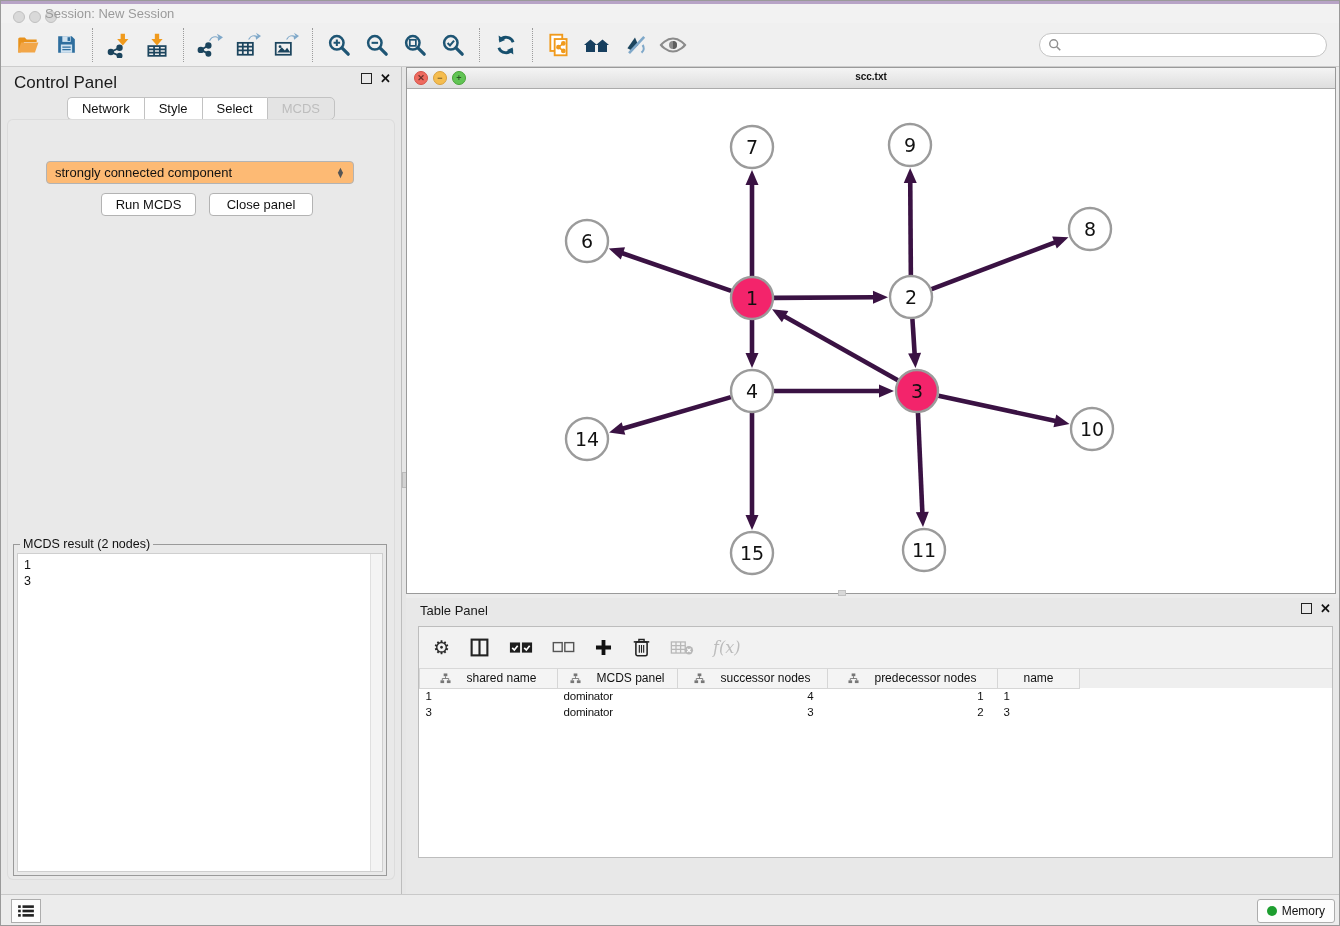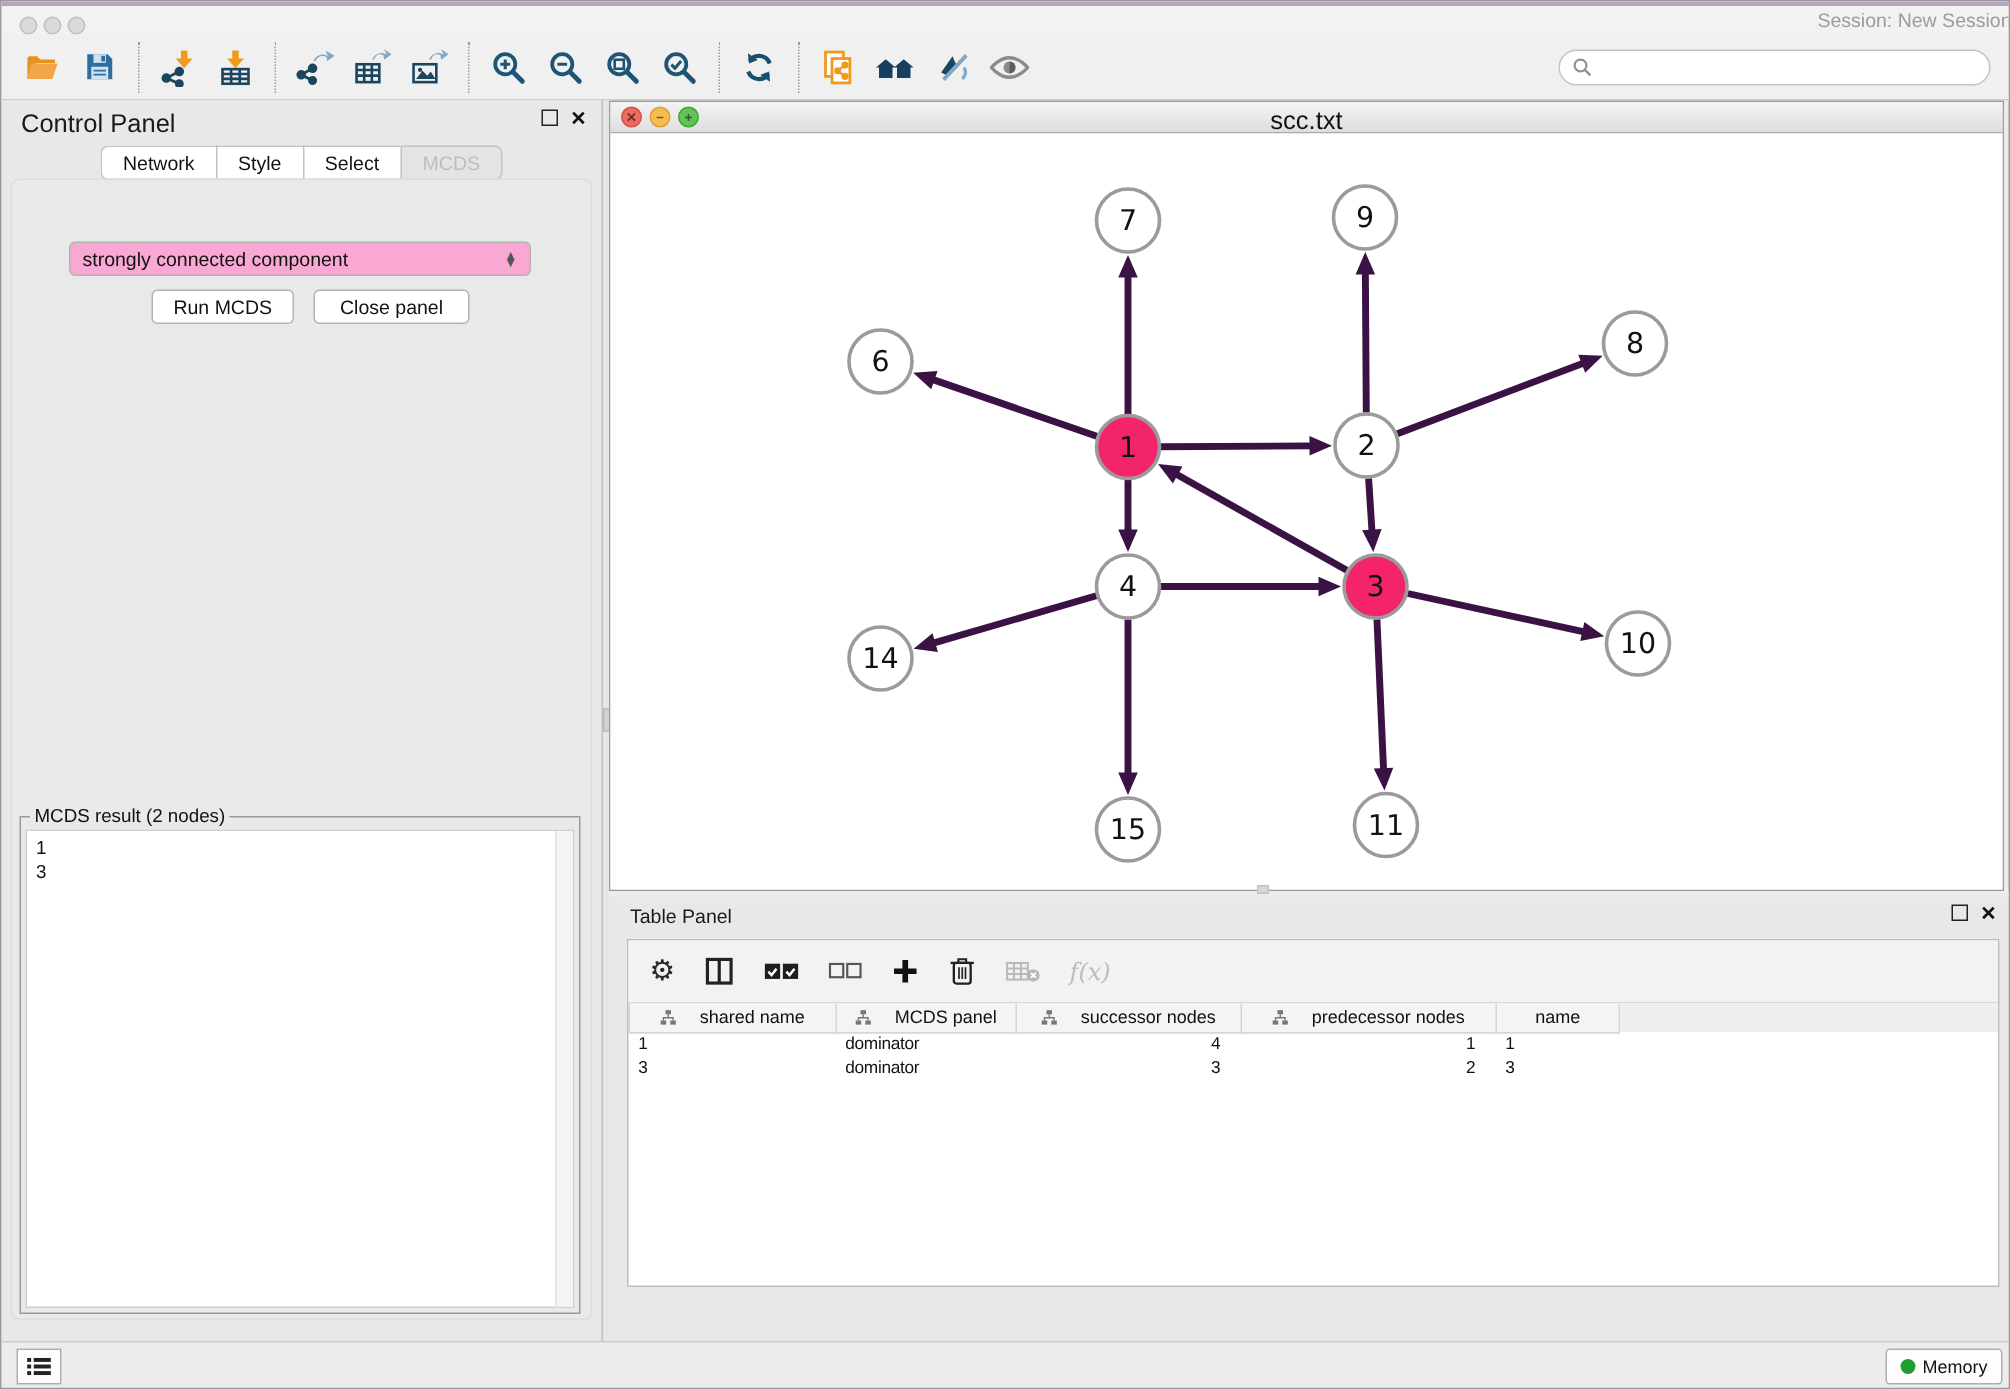--- a/index.html
+++ b/index.html
@@ -4,22 +4,22 @@
 <style>
   * { margin:0; padding:0; box-sizing:border-box; }
   html,body { background:#d8d8d8; }
   body { font-family:"Liberation Sans", sans-serif; }
   .app { position:relative; width:1340px; height:926px; background:#ececec; overflow:hidden;
          border:1px solid #9a9a9a; }
 
   
   .top-strip { position:absolute; left:0; top:0; width:1340px; height:3px; background:#b7a3c6; }
   .titlebar { position:absolute; left:0; top:3px; width:1340px; height:19px; background:#f2f2f2; }
-  .titlebar .title { position:absolute; left:0; right:0; top:2px; text-align:right;
-                     font-size:13px; color:#9b9b9b; }
+  .titlebar .title { position:absolute; left:0; right:0; top:2px; text-align:left;
+                     font-size:13px; color:#9b9b9b;padding-left:44px; }
   .tl { position:absolute; top:7px; width:12px; height:12px; border-radius:50%;
         background:#d9d9d9; border:1px solid #c0c0c0; }
 
   .toolbar { position:absolute; left:0; top:22px; width:1340px; height:44px; background:#f0f0f0;
              border-bottom:1px solid #cdcdcd; display:flex; align-items:center; padding-left:8px; }
   .tb-btn { width:38px; height:36px; display:flex; align-items:center; justify-content:center; }
   .tb-sep { height:34px; border-left:1px dotted #9c9c9c; margin:0 7px; }
   .tb-btn svg { display:block; }
   .search-wrap { position:absolute; right:14px; top:10px; width:288px; height:24px;
                  border:1px solid #c4c4c4; border-radius:13px; background:#fff;
@@ -35,21 +35,21 @@
   .close-ic { font-size:13px; font-weight:bold; color:#111; line-height:11px; }
   .cp-tabs { position:absolute; left:0; right:0; top:30px; display:flex; justify-content:center; }
   .cp-tab { padding:3px 14px; font-size:13px; background:#fff; border:1px solid #c2c2c2;
             border-right:none; color:#111; cursor:default; }
   .cp-tab:first-child { border-top-left-radius:5px; border-bottom-left-radius:5px; }
   .cp-tab:last-child { border-right:1px solid #c2c2c2; border-top-right-radius:5px; border-bottom-right-radius:5px; }
   .cp-tab.active { background:#e4e4e4; color:#bdbdbd; }
   .cp-content { position:absolute; left:6px; right:6px; top:52px; bottom:14px;
                 background:#e9e9e9; border-radius:6px; box-shadow:0 0 0 1px #dcdcdc inset; }
   .opt-label { position:absolute; left:0; right:0; top:24px; text-align:center; font-size:13px; color:#111; }
-  .opt-select { position:absolute; left:39px; top:42px; width:308px; height:23px; background:#f9a8d4;
+  .opt-select { position:absolute; left:39px; top:42px; width:308px; height:23px; background:#fdba74;
                 border:1px solid #b3b3b3; border-radius:4px; display:flex; align-items:center;
                 padding:0 8px; font-size:13px; color:#111; }
   .opt-select .stepper { margin-left:auto; display:flex; flex-direction:column; line-height:5px;
                          font-size:9px; color:#555; }
   .cp-btn { position:absolute; top:74px; height:23px; background:#fff; border:1px solid #b3b3b3;
             border-radius:4px; font-size:13px; color:#111; text-align:center; line-height:21px; }
   .btn-run { left:94px; width:95px; }
   .btn-close { left:202px; width:104px; }
   .result-group { position:absolute; left:6px; width:374px; top:425px; bottom:4px;
                   border:1px solid #9a9a9a; }
@@ -68,21 +68,21 @@
                background:#d2d2d2; border:1px solid #bbb; }
   .h-divider { position:absolute; left:405px; top:593px; width:935px; height:4px; background:#ececec; }
   .h-divider .handle { position:absolute; left:432px; top:-4px; width:8px; height:6px;
                background:#d8d8d8; border:1px solid #c2c2c2; }
 
   
   .net-window { position:absolute; left:405px; top:66px; width:930px; height:527px;
                 border:1px solid #9a9a9a; background:#fff; }
   .net-titlebar { position:relative; height:21px; background:linear-gradient(#f4f4f4,#dedede);
                   border-bottom:1px solid #ababab; }
-  .net-title { position:absolute; left:0; right:0; top:3px; text-align:center; font-size:17px; color:#111; }
+  .net-title { position:absolute; left:0; right:0; top:3px; text-align:center; font-size:10px; color:#111;font-weight:bold; }
   .mac-btn { position:absolute; top:3px; width:14px; height:14px; border-radius:50%;
              font-size:9px; line-height:13px; text-align:center; color:rgba(0,0,0,.55); font-weight:bold; }
   .mac-close { left:7px;  background:#ee6a5f; border:1px solid #d55248; }
   .mac-min   { left:26px; background:#f5bd4f; border:1px solid #d9a13f; }
   .mac-max   { left:45px; background:#61c454; border:1px solid #47a336; }
   .net-canvas { position:absolute; left:0; top:21px; width:928px; height:504px; background:#fff; }
 
   
   .table-panel { position:absolute; left:405px; top:597px; width:935px; height:296px; background:#e8e8e8; }
   .tp-header { position:relative; height:26px; }

